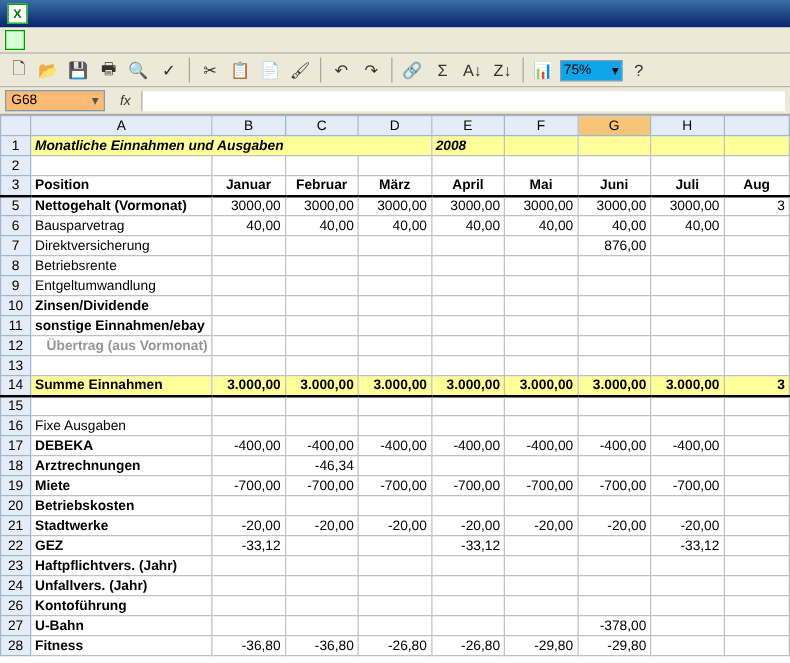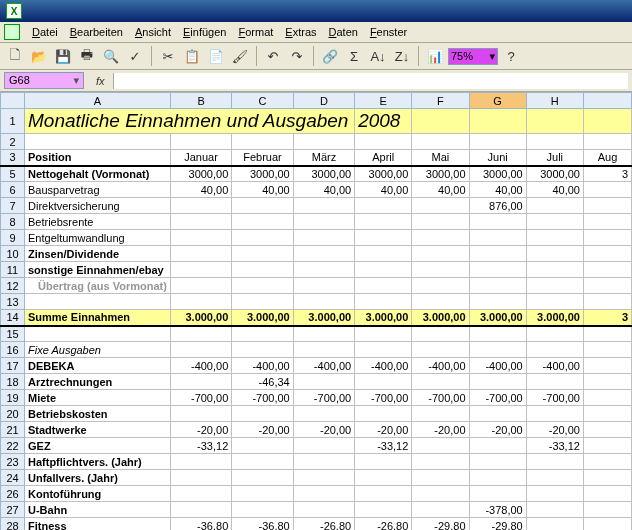--- a/index.html
+++ b/index.html
@@ -65,39 +65,39 @@
     border: 1px solid transparent;
     display: inline-flex;
     align-items: center;
     justify-content: center;
     font-size: 13px;
     color: #333;
   }
   .tsep { width: 1px; height: 20px; background: #aca899; margin: 0 3px; }
   .zoom {
     border: 1px solid #7f9db9;
-    background: #d946ef;
+    background: #0ea5e9;
     font-size: 11px;
     padding: 1px 2px;
     width: 50px;
     display: flex;
     justify-content: space-between;
     align-items: center;
   }
   .namebox-row {
     background: #ece9d8;
     border-bottom: 1px solid #aca899;
     display: flex;
     align-items: center;
     padding: 2px 4px;
     gap: 4px;
   }
   .namebox {
     width: 80px;
-    background: #f0abfc;
+    background: #fdba74;
     border: 1px solid #7f9db9;
     padding: 1px 4px;
     font-size: 11px;
     display: flex;
     justify-content: space-between;
   }
   .fx { font-style: italic; color: #333; margin-left: 8px; }
   .grid {
     position: relative;
     height: calc(530px - 22px - 22px - 26px - 22px);
@@ -129,38 +129,37 @@
     min-width: 24px;
   }
   .col-A { width: 146px; }
   .col-N { width: 62px; }
   .corner {
     background: #e4ecf7;
     border: 1px solid #9eb6ce;
   }
   .yellow { background: #ffff99; }
   .bold { font-weight: bold; margin-left: 44px; }
-  .italic { font-style: italic; }
+  .italic { }
   .gray { color: #969696; text-align: right; }
   .right { text-align: right; }
-  .titlecell { font-size: 19px; font-weight: normal; font-style: italic; }
-  .monthhead { text-align: center; font-weight: normal; }
+  .titlecell { font-size: 11px; font-weight: bold; font-style: italic; }
+  .monthhead { text-align: center; font-weight: bold; }
   .thick-bottom td { border-bottom: 2px solid #000; }
   .thick-top td { border-top: 1.5px solid #000; }
 </style>
 </head>
 <body>
 
 <div class="titlebar">
   <span class="appicon">X</span>
 </div>
 
 <div class="menubar">
   <span class="docicon"></span>
-  <span id="menus"><span class="menu"><u>D</u>atei</span><span class="menu"><u>B</u>earbeiten</span><span class="menu"><u>A</u>nsicht</span><span class="menu"><u>E</u>infügen</span><span class="menu"><u>F</u>ormat</span><span class="menu"><u>E</u>xtras</span><span class="menu"><u>D</u>aten</span><span class="menu"><u>F</u>enster</span></span>
 </div>
 
 <div class="toolbar">
   <span class="tbtn">🗋</span>
   <span class="tbtn">📂</span>
   <span class="tbtn">💾</span>
   <span class="tbtn">🖶</span>
   <span class="tbtn">🔍</span>
   <span class="tbtn">✓</span>
   <span class="tsep"></span>

